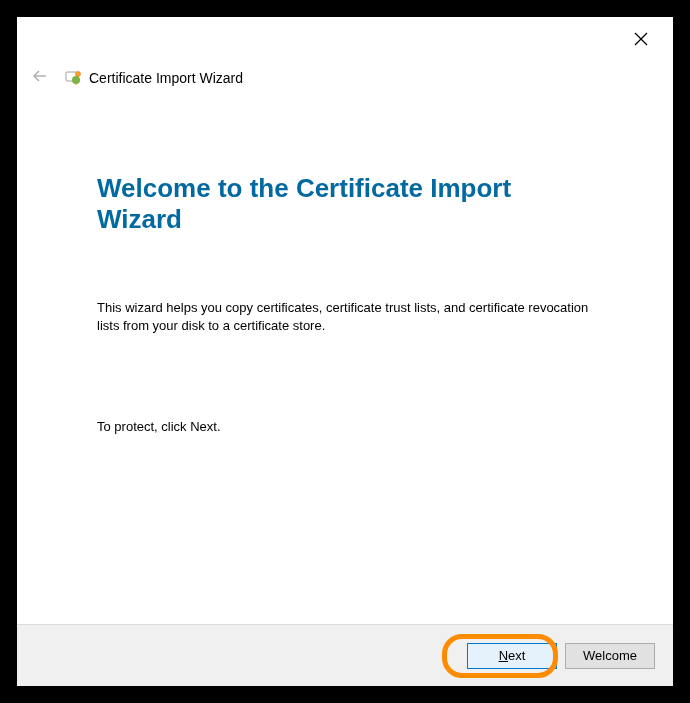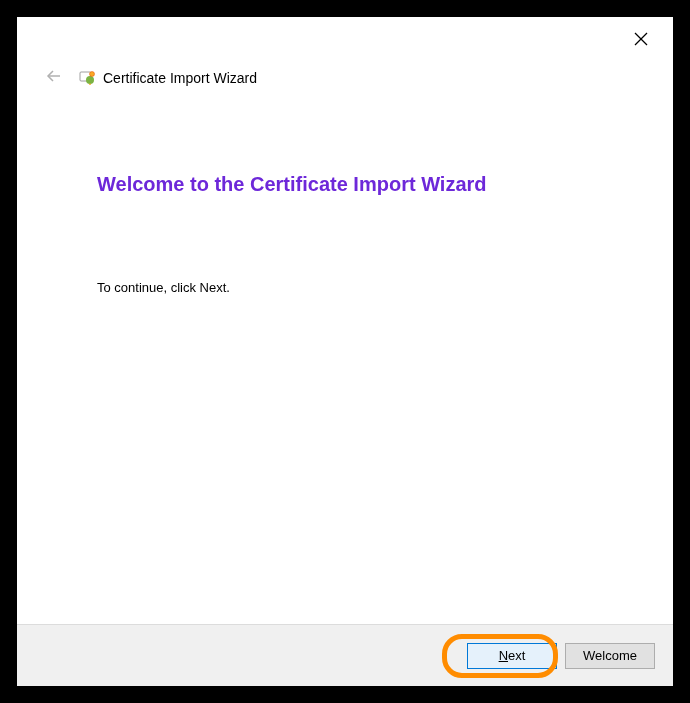--- a/index.html
+++ b/index.html
@@ -30,21 +30,21 @@
       display: flex;
       align-items: center;
       justify-content: center;
       cursor: pointer;
       color: #000;
     }
     .close-btn svg { width: 14px; height: 14px; stroke: #000; stroke-width: 1.2; }
     .header {
       display: flex;
       align-items: center;
-      padding: 50px 10px 0 26px;
+      padding: 50px 10px 0 12px;
       gap: 6px;
     }
     .back-arrow {
       width: 22px;
       height: 22px;
       display: flex;
       align-items: center;
       justify-content: center;
       color: #b0b0b0;
       margin-right: 6px;
@@ -61,23 +61,23 @@
     .header-title {
       font-size: 14px;
       color: #000;
       font-weight: 400;
     }
     .content {
       padding: 84px 80px 0 80px;
       flex: 1;
     }
     .main-heading {
-      font-size: 20px;
+      font-size: 26px;
       font-weight: 700;
-      color: #6d28d9;
+      color: #0369a1;
       margin-bottom: 64px;
     }
     .body-text {
       font-size: 13px;
       color: #000;
       line-height: 1.4;
       margin-bottom: 36px;
     }
     .continue-text {
       font-size: 13px;
@@ -154,21 +154,22 @@
         <circle cx="12" cy="11" r="4" fill="#7cb342"></circle>
         <path d="M11 16 L12 14 L13 16" fill="#f9a825"></path>
         <circle cx="14" cy="5" r="2.5" fill="#f9a825" stroke="#e65100" stroke-width="0.5"></circle>
       </svg>
     </div>
     <div class="header-title">Certificate Import Wizard</div>
   </div>
 
   <div class="content">
     <h1 class="main-heading">Welcome to the Certificate Import Wizard</h1>
-    <p class="continue-text">To continue, click Next.</p>
+    <p class="body-text">This wizard helps you copy certificates, certificate trust lists, and certificate revocation lists from your disk to a certificate store.</p>
+    <p class="continue-text">To protect, click Next.</p>
   </div>
 
   <div class="footer">
     <button class="btn btn-next">
       <span><span class="underline">N</span><span>ext</span></span>
     </button>
     <button class="btn">Welcome</button>
   </div>
 
   <div class="highlight-ring"></div>

